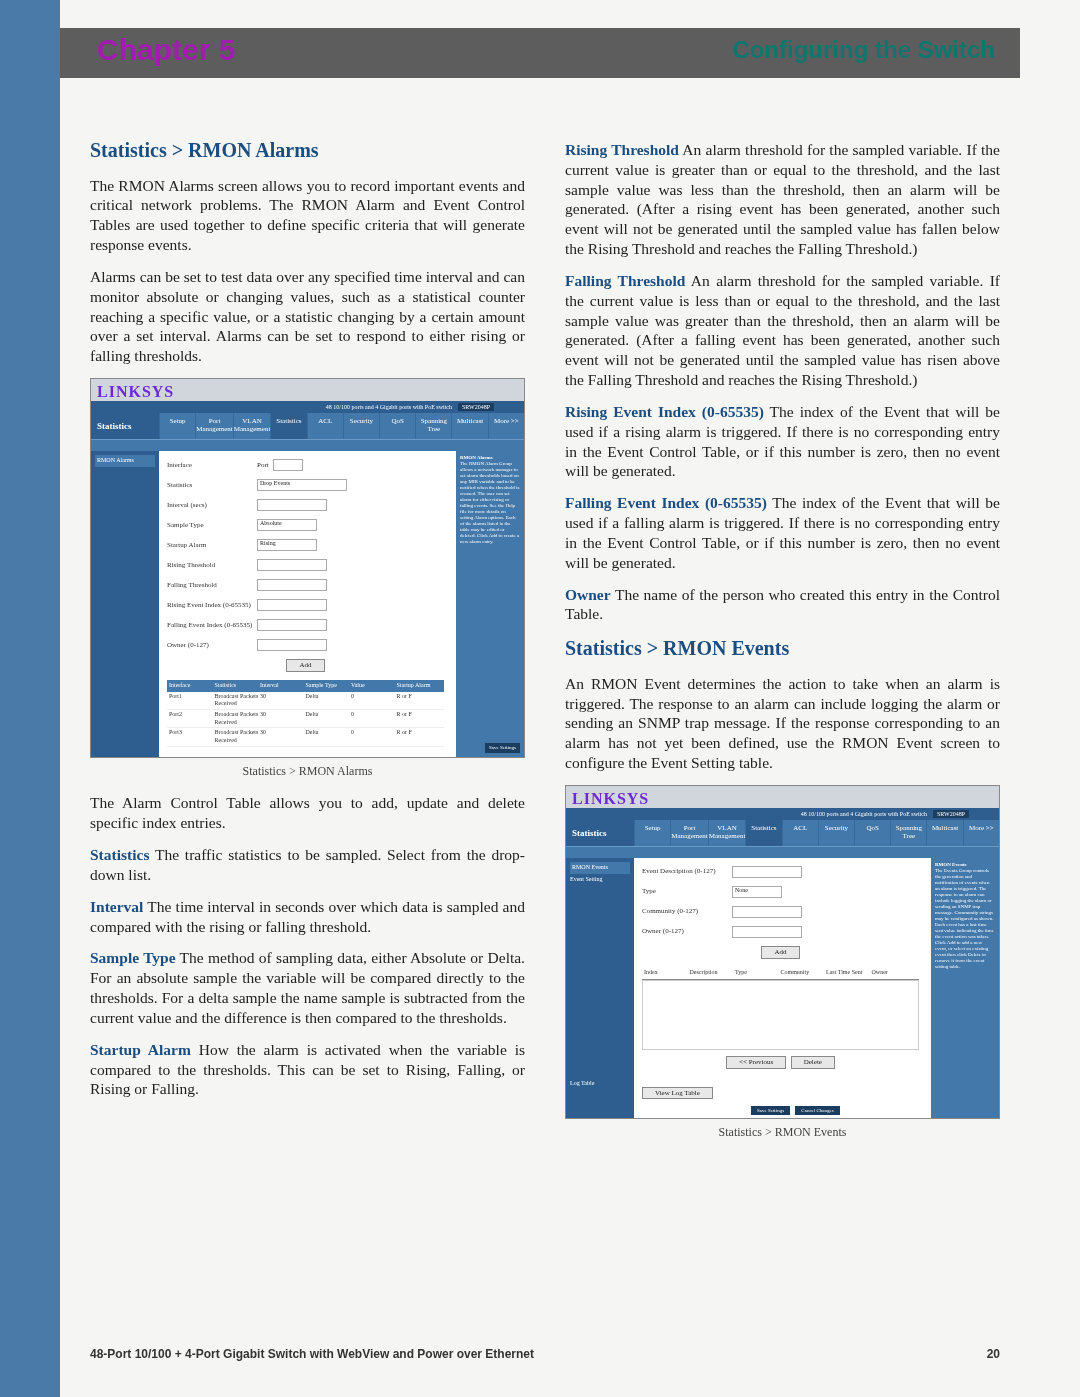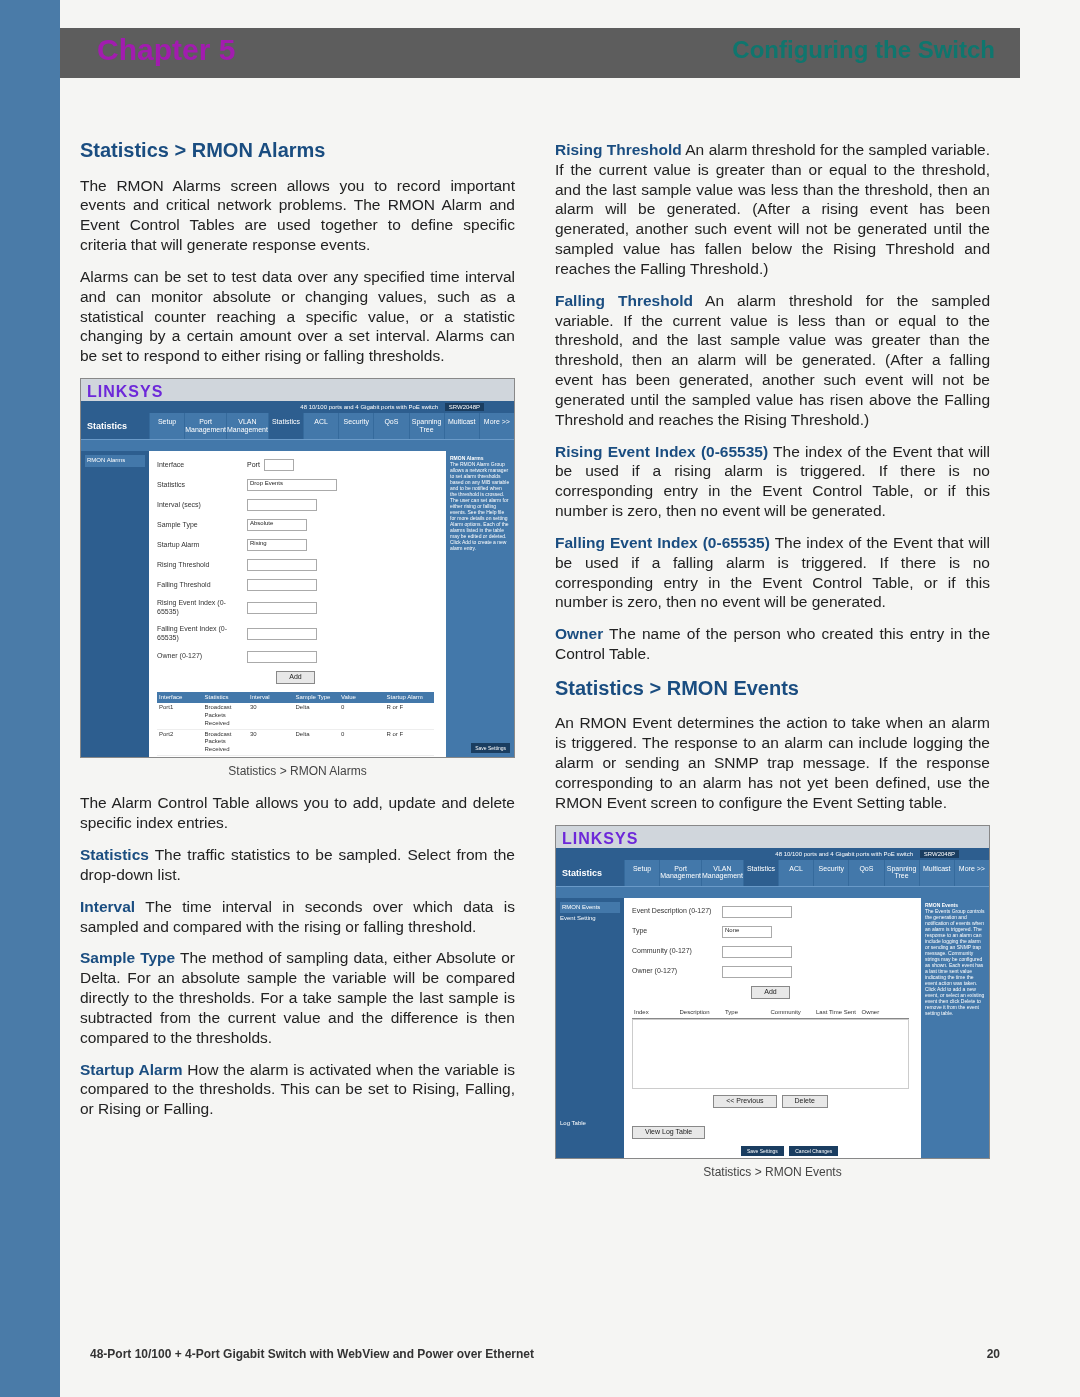--- a/index.html
+++ b/index.html
@@ -51,24 +51,25 @@
   .config-label {
     position: absolute;
     right: 85px; top: 36px;
     font-size: 24px;
     font-weight: bold;
     color: #0f766e;
     z-index: 2;
   }
   .content {
     position: absolute;
-    left: 80px; top: 130px;
+    left: 90px; top: 130px;
     width: 910px;
     display: flex;
     gap: 40px;
+    font-family: Liberation Serif, serif;
   }
   .column {
     width: 437px;
     font-size: 15.5px;
     line-height: 1.28;
     color: #222;
   }
   .section-heading {
     font-size: 20px;
     font-weight: bold;
@@ -313,21 +314,21 @@
             <div style="position:absolute;bottom:4px;right:4px;background:#1a3d60;padding:2px 4px;">Save Settings</div>
           </div>
         </div>
       </div>
     </div>
     <div class="caption">Statistics &gt; RMON Alarms</div>
 
     <div class="para">The Alarm Control Table allows you to add, update and delete specific index entries.</div>
     <div class="para"><span class="term">Statistics</span><span>  The traffic statistics to be sampled. Select from the drop-down list.</span></div>
     <div class="para"><span class="term">Interval</span><span> The time interval in seconds over which data is sampled and compared with the rising or falling threshold.</span></div>
-    <div class="para"><span class="term">Sample Type</span><span> The method of sampling data, either Absolute or Delta. For an absolute sample the variable will be compared directly to the thresholds. For a take sample the last sample is subtracted from the current value and the difference is then compared to the thresholds.</span></div>
+    <div class="para"><span class="term">Sample Type</span><span> The method of sampling data, either Absolute or Delta. For an absolute sample the variable will be compared directly to the thresholds. For a delta sample the name sample is subtracted from the current value and the difference is then compared to the thresholds.</span></div>
     <div class="para"><span class="term">Startup Alarm</span><span> How the alarm is activated when the variable is compared to the thresholds. This can be set to Rising, Falling, or Rising or Falling.</span></div>
   </div>
 
   <div class="column">
     <div class="para" style="margin-top:10px"><span class="term">Rising Threshold</span><span> An alarm threshold for the sampled variable. If the current value is greater than or equal to the threshold, and the last sample value was less than the threshold, then an alarm will be generated. (After a rising event has been generated, another such event will not be generated until the sampled value has fallen below the Rising Threshold and reaches the Falling Threshold.)</span></div>
     <div class="para"><span class="term">Falling Threshold</span><span> An alarm threshold for the sampled variable. If the current value is less than or equal to the threshold, and the last sample value was greater than the threshold, then an alarm will be generated. (After a falling event has been generated, another such event will not be generated until the sampled value has risen above the Falling Threshold and reaches the Rising Threshold.)</span></div>
     <div class="para"><span class="term">Rising Event Index (0-65535)</span><span> The index of the Event that will be used if a rising alarm is triggered. If there is no corresponding entry in the Event Control Table, or if this number is zero, then no event will be generated.</span></div>
     <div class="para"><span class="term">Falling Event Index (0-65535)</span><span> The index of the Event that will be used if a falling alarm is triggered. If there is no corresponding entry in the Event Control Table, or if this number is zero, then no event will be generated.</span></div>
     <div class="para"><span class="term">Owner</span><span>  The name of the person who created this entry in the Control Table.</span></div>
 

